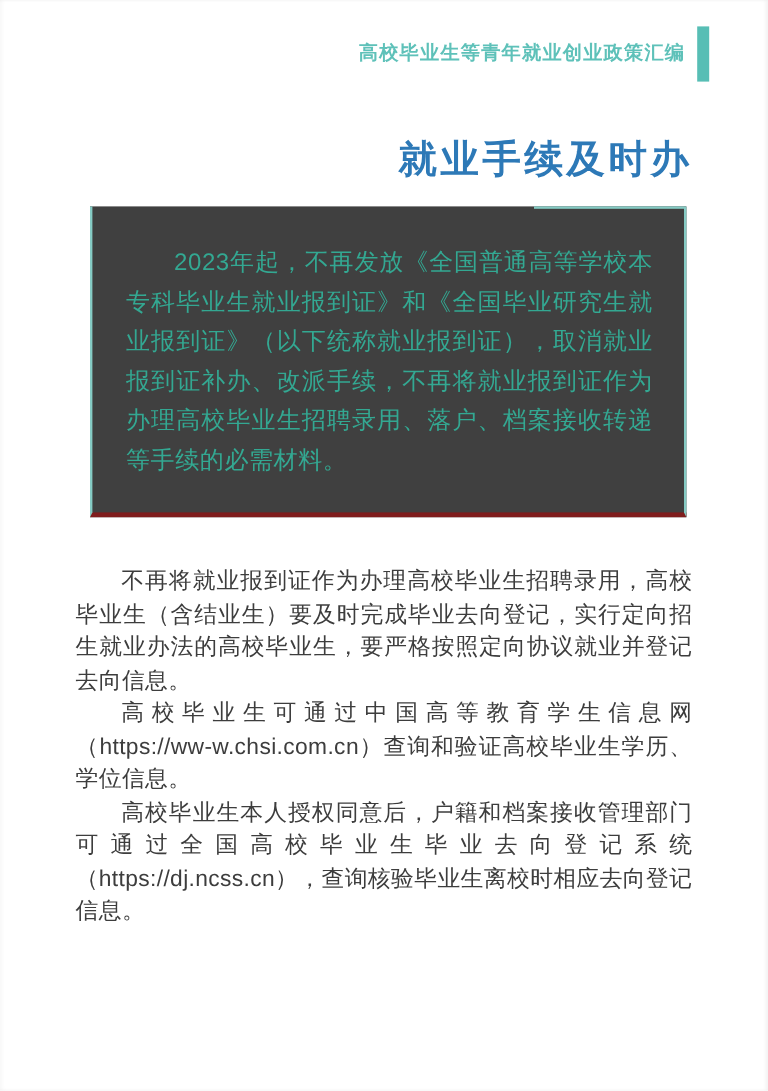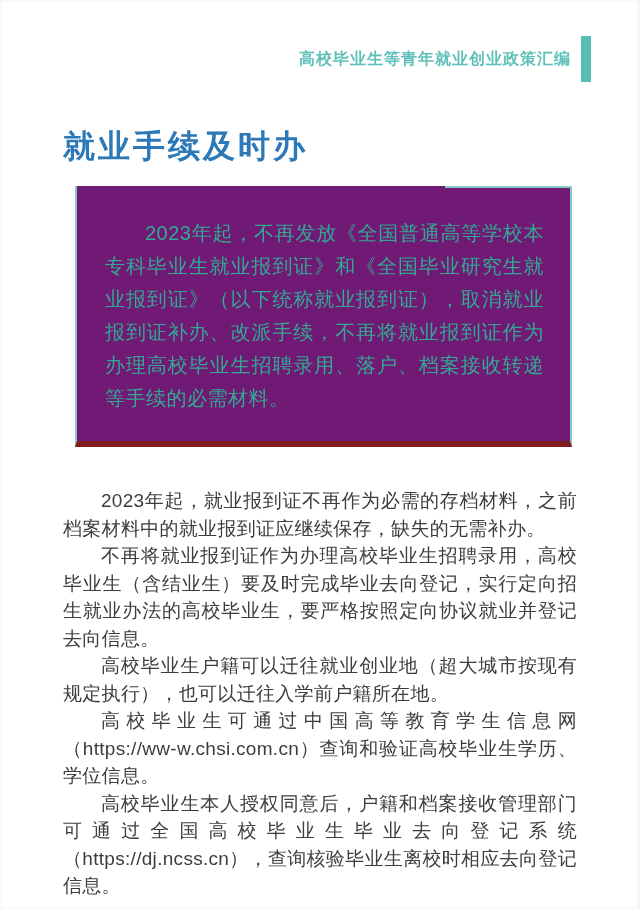--- a/index.html
+++ b/index.html
@@ -12,21 +12,21 @@
   }
   .page {
     width: 640px; height: 909px;
     background: #ffffff;
     padding: 0 63px;
     box-shadow: inset -2px 0 3px rgba(0,0,0,0.05), inset 2px 0 3px rgba(0,0,0,0.03);
   }
 
   
   .header {
-    padding-top: 36px;
+    padding-top: 22px;
     display: flex;
     justify-content: flex-end;
     align-items: center;
   }
   .header-title {
     color: #5ec1b9;
     font-size: 16px;
     font-weight: bold;
     letter-spacing: 1px;
     line-height: 46px;
@@ -35,36 +35,36 @@
     width: 10px;
     height: 46px;
     background: #57beb5;
     margin-left: 10px;
     margin-right: -14px;
   }
 
   
   .doc-title {
     margin-top: 46px;
-    text-align: left;
+    text-align: right;
     color: #2d79b7;
     font-size: 32px;
     font-weight: bold;
     letter-spacing: 3px;
     line-height: 36px;
   }
 
   
   .quote-box {
     position: relative;
     margin: 22px 5px 0 12px;
-    background: #701a75;
+    background: #404040;
     border-left: 2px solid #85cbc4;
     border-right: 2px solid #85cbc4;
-    border-bottom: 6px solid #7f1d1d;
+    border-bottom: 4px solid #7f1d1d;
     padding: 31px 26px 26px 28px;
   }
   .quote-box::before {           
     content: "";
     position: absolute;
     top: 0; right: 0;
     width: 125px; height: 2px;
     background: #85cbc4;
   }
   .quote-text {
@@ -97,20 +97,18 @@
     <span class="header-bar"></span>
   </div>
 
   <h1 class="doc-title">就业手续及时办</h1>
 
   <div class="quote-box">
     <p class="quote-text">2023年起，不再发放《全国普通高等学校本专科毕业生就业报到证》和《全国毕业研究生就业报到证》（以下统称就业报到证），取消就业报到证补办、改派手续，不再将就业报到证作为办理高校毕业生招聘录用、落户、档案接收转递等手续的必需材料。</p>
   </div>
 
   <div class="body-text">
-      <p>2023年起，就业报到证不再作为必需的存档材料，之前档案材料中的就业报到证应继续保存，缺失的无需补办。</p>
       <p>不再将就业报到证作为办理高校毕业生招聘录用，高校毕业生（含结业生）要及时完成毕业去向登记，实行定向招生就业办法的高校毕业生，要严格按照定向协议就业并登记去向信息。</p>
-      <p>高校毕业生户籍可以迁往就业创业地（超大城市按现有规定执行），也可以迁往入学前户籍所在地。</p>
       <p>高校毕业生可通过中国高等教育学生信息网（https://ww-w.chsi.com.cn）查询和验证高校毕业生学历、学位信息。</p>
       <p>高校毕业生本人授权同意后，户籍和档案接收管理部门可通过全国高校毕业生毕业去向登记系统（https://dj.ncss.cn），查询核验毕业生离校时相应去向登记信息。</p>
     </div>
 
 </div>
 
 </body></html>

